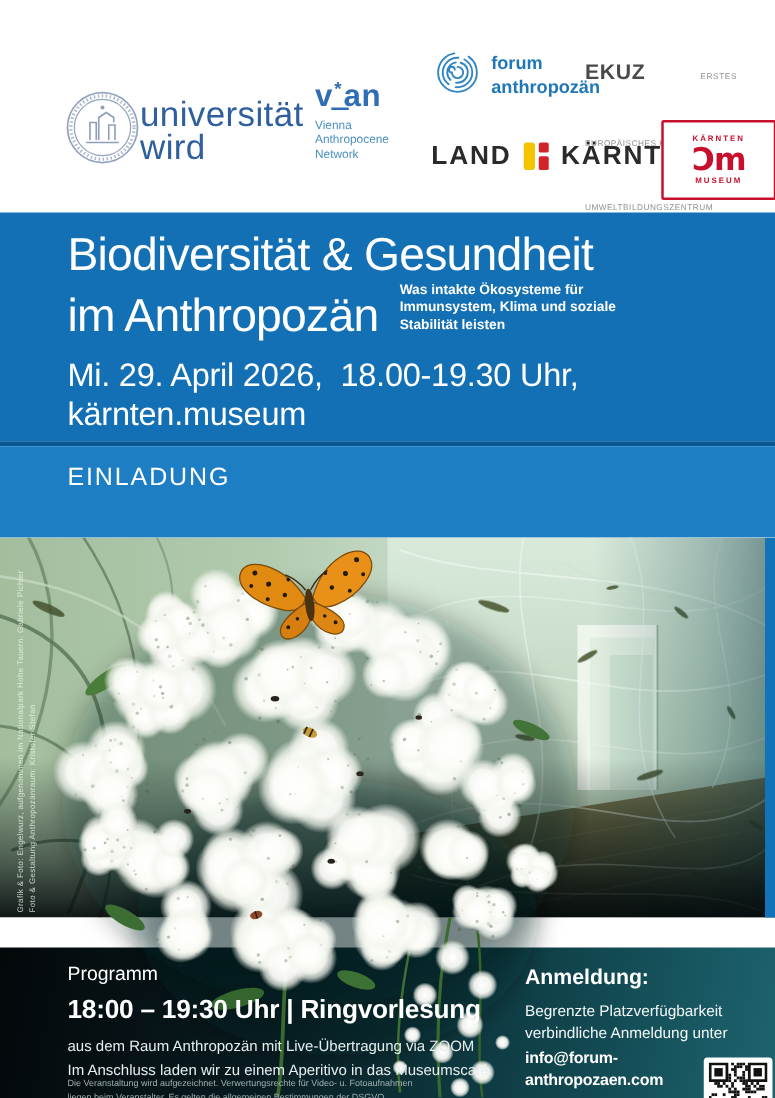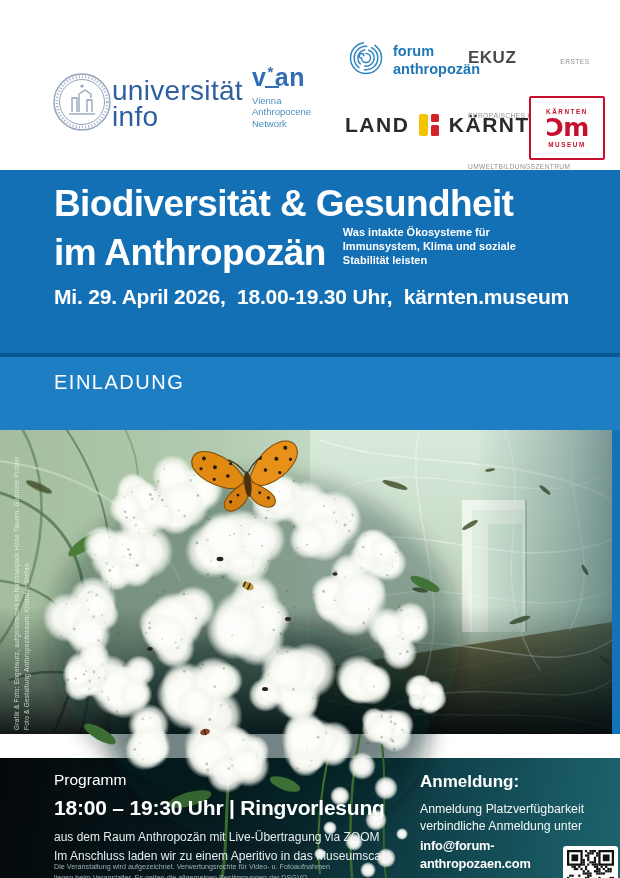--- a/index.html
+++ b/index.html
@@ -21,35 +21,35 @@
   .ekuz-name{font-size:17px;font-weight:800;color:#4a4a4a;letter-spacing:.5px;}
   .ekuz-tag{font-size:6.6px;color:#909090;letter-spacing:.5px;align-self:end;padding-bottom:3px;}
   .ekuz-line{grid-column:1 / span 2;font-size:6.6px;color:#909090;letter-spacing:.4px;}
   .logo-land{position:absolute;left:345px;top:113px;display:flex;align-items:center;gap:10px;}
   .land-word{font-size:21px;font-weight:600;color:#2a2a2a;letter-spacing:1.5px;}
   .land-flag{display:flex;gap:2.5px;align-items:center;height:24px;}
   .land-flag .y{width:9px;height:22px;background:#f5c400;border-radius:2.5px;}
   .land-flag .rcol{display:flex;flex-direction:column;gap:2.5px;}
   .land-flag .r1{width:8px;height:8px;background:#d2232a;border-radius:1.5px;}
   .land-flag .r2{width:8px;height:11px;background:#d2232a;border-radius:1.5px;}
-  .logo-museum{position:absolute;left:529px;top:96px;width:76px;height:64px;border:2.5px solid #c8102e;border-radius:2px;background:#fff;
+  .logo-museum{position:absolute;left:529px;top:96px;width:92px;height:64px;border:2.5px solid #c8102e;border-radius:2px;background:#fff;
     display:flex;flex-direction:column;align-items:center;justify-content:center;gap:1px;color:#c8102e;}
   .museum-small{font-size:6.3px;font-weight:700;letter-spacing:1.6px;}
   .museum-mark{font-family:"DejaVu Sans","Liberation Sans",sans-serif;font-size:25px;font-weight:800;line-height:.95;letter-spacing:-1px;}
 
   
   .title-band{position:absolute;left:0;top:170px;width:620px;height:183px;background:#1470b4;color:#fff;padding:14px 30px 0 54px;}
   .kicker{font-size:17px;letter-spacing:.4px;margin-bottom:7px;}
   .kicker .b{font-weight:700;}
   .kicker .series{font-size:15.5px;font-weight:700;}
   .kicker .sep{margin:0 7px;opacity:.9;}
-  .title-l1,.title-l2{font-size:37px;font-weight:700;letter-spacing:-.6px;line-height:1.1;}
+  .title-l1,.title-l2{font-size:37px;font-weight:400;letter-spacing:-.6px;line-height:1.1;}
   .title-row2{display:flex;align-items:flex-end;gap:17px;}
   .subtitle{width:212px;font-size:11px;font-weight:600;line-height:1.3;padding-bottom:6px;}
-  .dateline{margin-top:11px;font-size:21px;font-weight:700;white-space:pre-wrap;letter-spacing:-.2px;}
+  .dateline{margin-top:11px;font-size:26px;font-weight:400;white-space:pre-wrap;letter-spacing:-.2px;}
 
   .band-divider{position:absolute;left:0;top:353px;width:620px;height:4px;background:#0a5796;}
 
   
   .invite-band{position:absolute;left:0;top:357px;width:620px;height:73px;background:#1d7ec3;color:#fff;display:flex;padding:12px 18px 0 54px;gap:14px;}
   .invite-label{flex:0 0 110px;font-size:20px;font-weight:400;letter-spacing:1.5px;margin-top:2px;}
   .invite-text{flex:1;font-size:13.4px;font-weight:700;line-height:1.48;}
 
   
   .photo{position:absolute;left:0;top:430px;width:620px;height:304px;overflow:hidden;}
@@ -94,21 +94,21 @@
           <circle cx="30" cy="30" r="28" fill="none" stroke="#93a3bd" stroke-width="1.4"></circle>
           <circle cx="30" cy="30" r="22.5" fill="none" stroke="#93a3bd" stroke-width="1"></circle>
           <circle cx="30" cy="30" r="25.3" fill="none" stroke="#aab7cc" stroke-width="2.6" stroke-dasharray="1.2 2"></circle>
           <path d="M20,40 L20,26 L25,26 L25,40 M27,40 L27,22 L33,18 L39,22 L39,26 M35,40 L35,28 L40,28 L40,40" fill="none" stroke="#8f9fba" stroke-width="1.3"></path>
           <path d="M17,42 H43" stroke="#8f9fba" stroke-width="1.3"></path>
           <circle cx="30" cy="14" r="1.6" fill="#8f9fba"></circle>
         </svg>
       </span>
       <span class="uni-word">
         <div>universität</div>
-        <div>info</div>
+        <div>wird</div>
       </span>
     </div>
 
     <div class="logo-van">
       <div class="van-mark"><span>v</span><span class="van-star">*</span><span>an</span><span class="van-underline"></span></div>
       <div class="van-sub">
         <div>Vienna</div>
         <div>Anthropocene</div>
         <div>Network</div>
       </div>
@@ -796,21 +796,21 @@
         <div>Im Anschluss laden wir zu einem Aperitivo in das Museumscafé.</div>
       </div>
     </div>
     <div class="legal">
       <div>Die Veranstaltung wird aufgezeichnet. Verwertungsrechte für Video- u. Fotoaufnahmen</div>
       <div>liegen beim Veranstalter. Es gelten die allgemeinen Bestimmungen der DSGVO.</div>
     </div>
     <div class="registration">
       <div class="reg-heading">Anmeldung:</div>
       <div class="reg-lines">
-        <div>Anmeldung Platzverfügbarkeit</div>
+        <div>Begrenzte Platzverfügbarkeit</div>
         <div>verbindliche Anmeldung unter</div>
         <a href="#" class="reg-email">info@forum-anthropozaen.com</a>
       </div>
       <div class="reg-note">
         <div>Gesamte Ringvorlesung</div>
         <div>(12 Vorlesungen) siehe QR-Code</div>
       </div>
     </div>
     <div class="qr">
       <svg viewBox="0 0 42 42">

